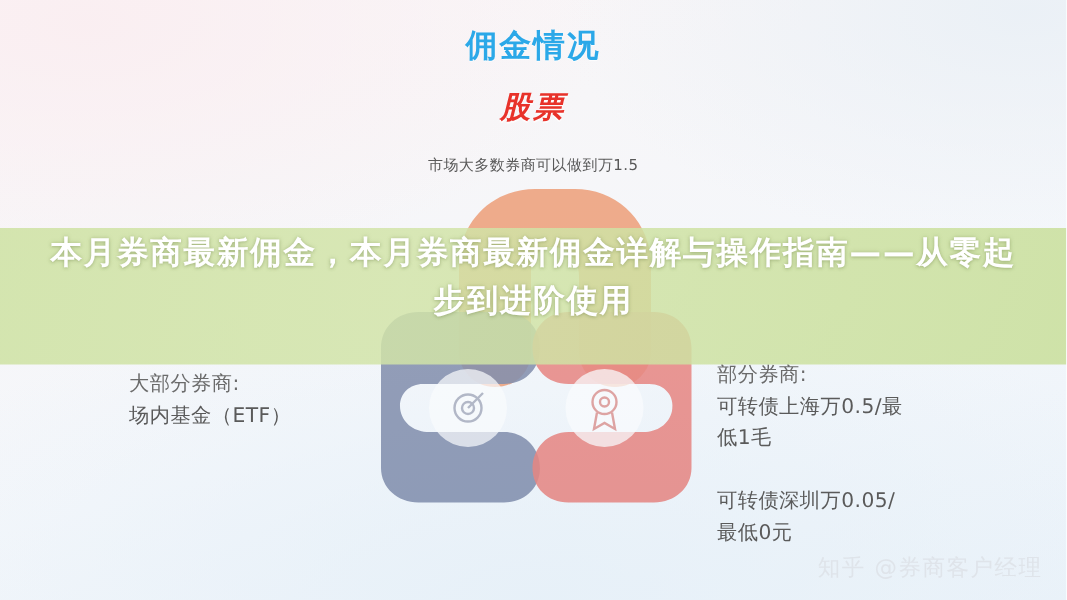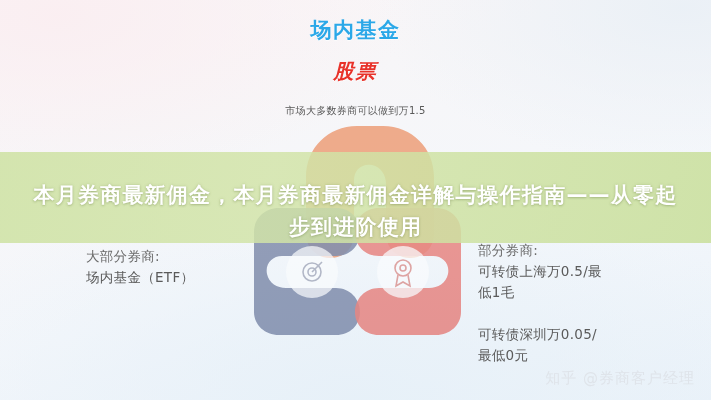--- a/index.html
+++ b/index.html
@@ -71,21 +71,21 @@
     position: absolute;
     left: 0;
     top: 152px;
     width: 711px;
     height: 91px;
     background: linear-gradient(100deg,
         rgba(206,226,163,0.86) 0%,
         rgba(210,228,168,0.84) 38%,
         rgba(201,223,155,0.86) 100%);
     display: flex;
-    align-items: flex-end;
+    align-items: flex-start;
     justify-content: center;
     z-index: 5;
   }
   .banner-text {
     width: 100%;
     text-align: center;
     color: #ffffff;
     font-size: 21px;
     font-weight: bold;
     line-height: 32px;
@@ -159,21 +159,21 @@
       <circle cx="153" cy="150" r="26" fill="#ffffff" opacity="0.74"></circle>
       <g stroke="#d4736e" fill="none" stroke-width="1.6">
         <circle cx="153" cy="146" r="8"></circle>
         <path d="M148 153 L146 164 L153 160 L160 164 L158 153"></path>
         <circle cx="153" cy="146" r="3"></circle>
       </g>
     </g>
   </svg>
 
   <div class="top-block">
-    <div class="title-main">场内基金</div>
+    <div class="title-main">佣金情况</div>
     <div class="title-sub">股票</div>
     <div class="desc">
       <div>市场大多数券商可以做到万1.5</div>
     </div>
   </div>
 
   <div class="banner">
     <div class="banner-text">本月券商最新佣金，本月券商最新佣金详解与操作指南——从零起步到进阶使用</div>
   </div>
 

